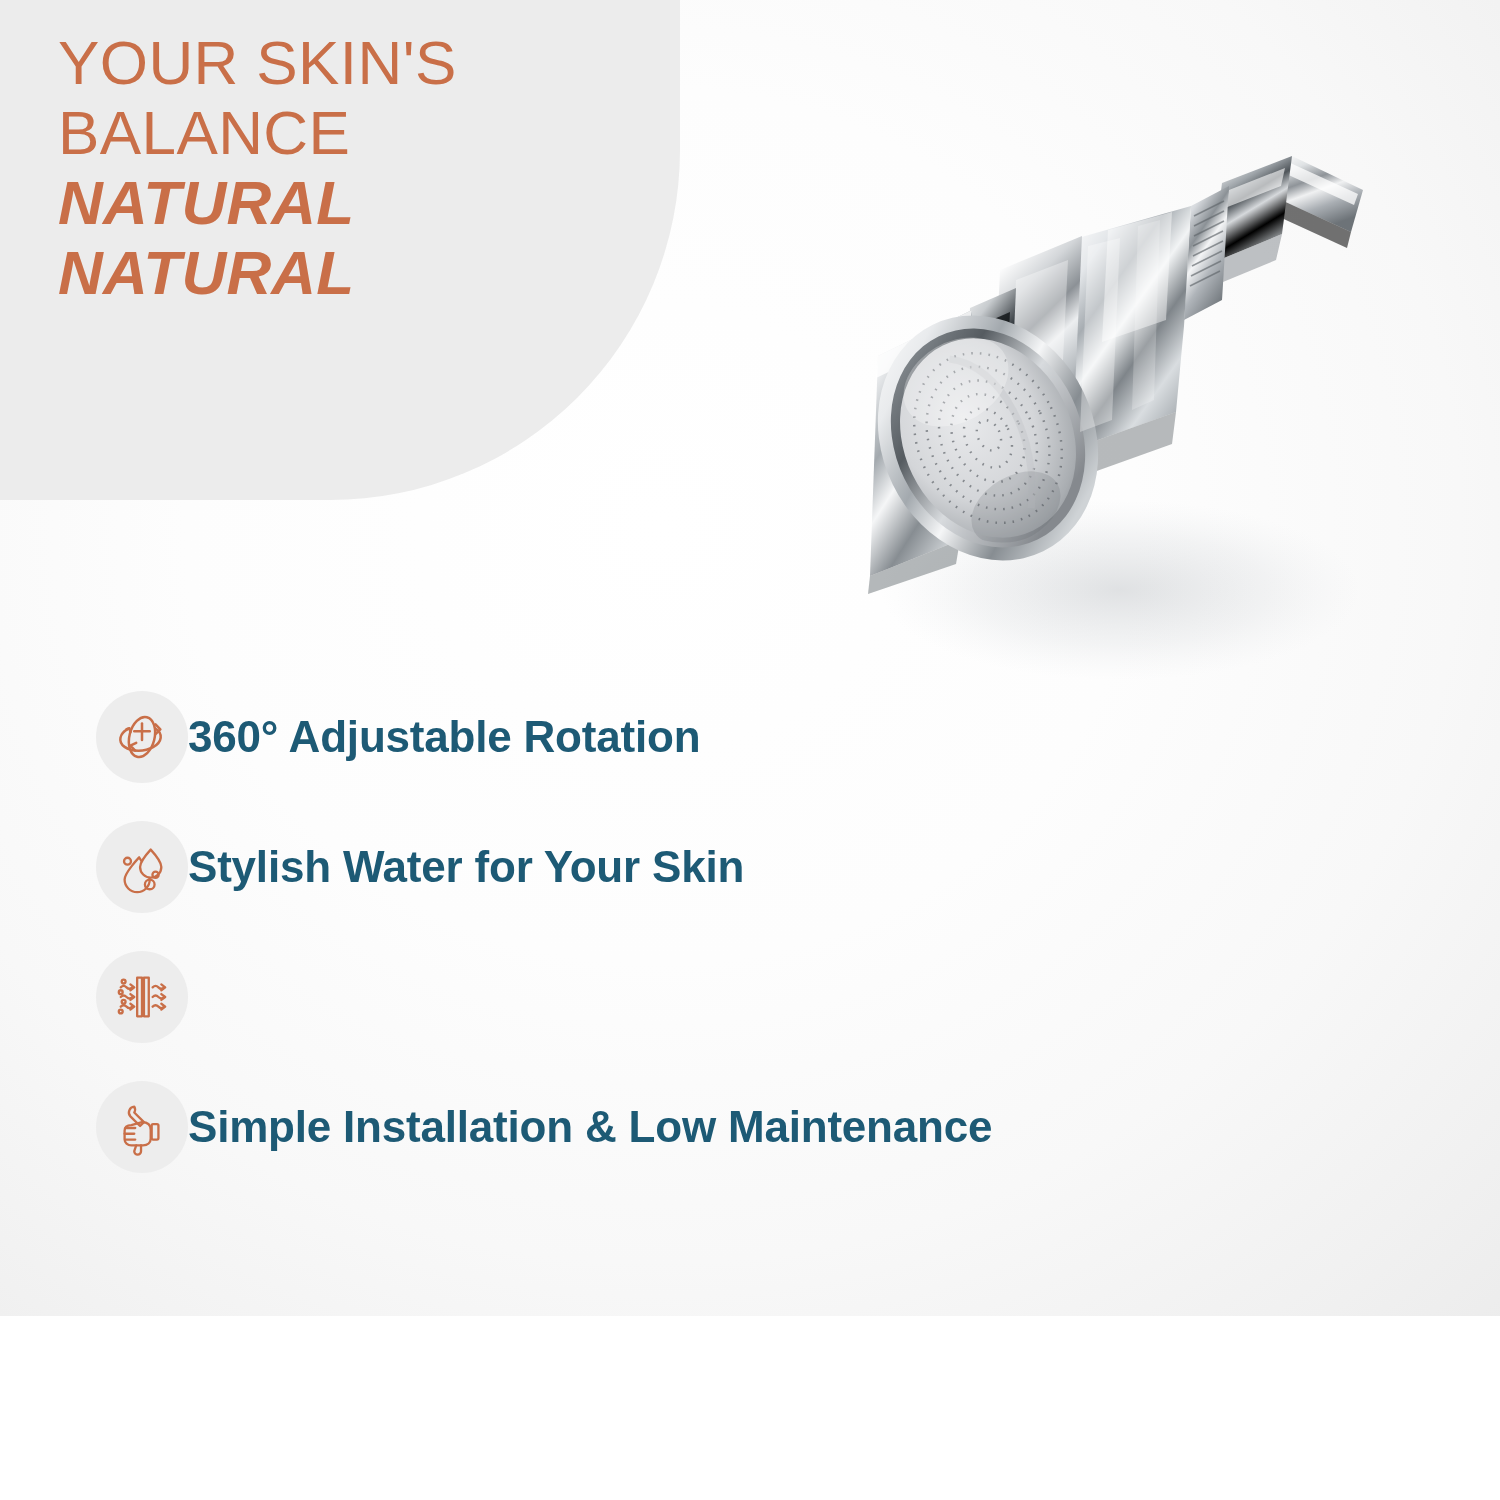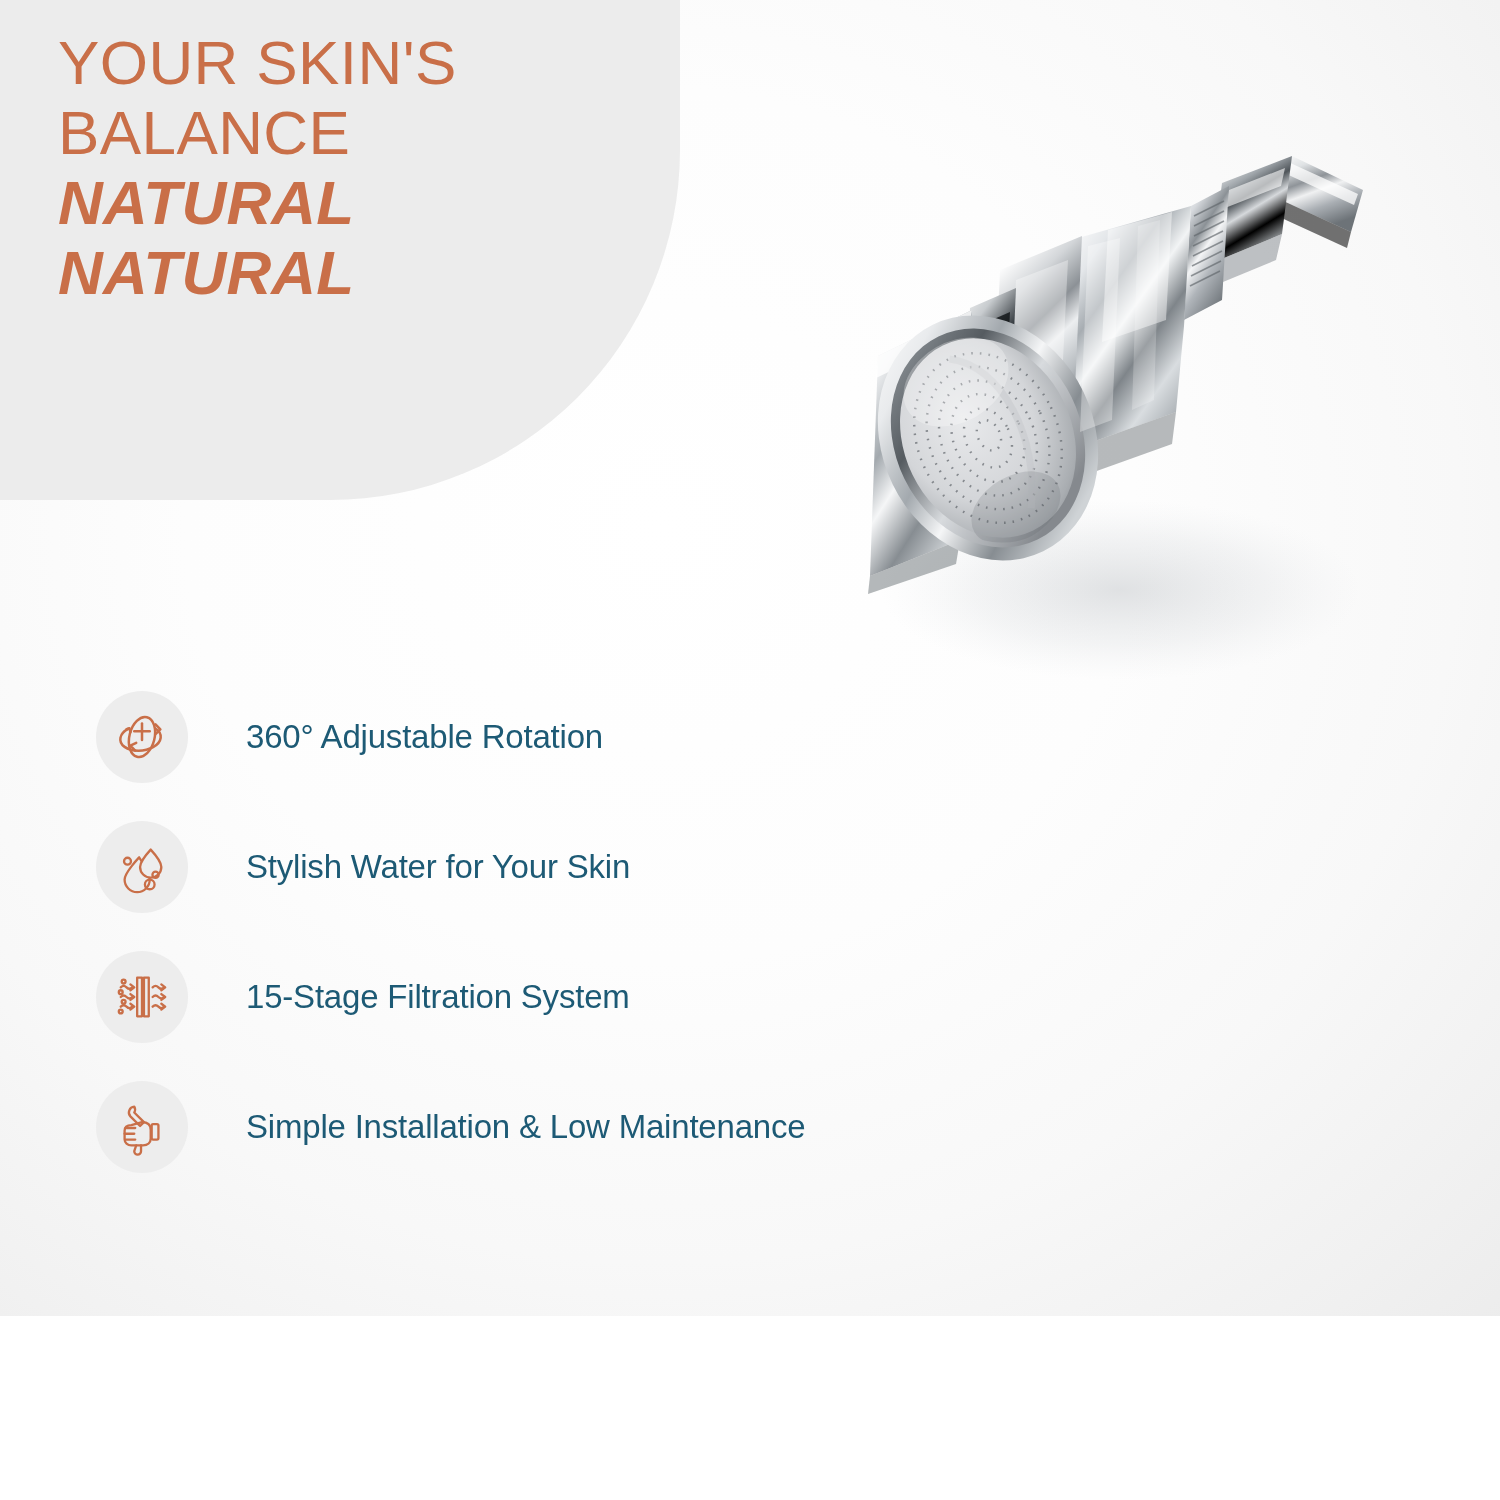--- a/index.html
+++ b/index.html
@@ -98,24 +98,23 @@
     display: flex;
     align-items: center;
     justify-content: center;
   }
   .feature-badge svg {
     display: block;
     width: 58px;
     height: 58px;
   }
   .feature-label {
-    margin-left: 58px;
     color: #1d5a75;
-    font-size: 33px;
-    font-weight: 400;
+    font-size: 44px;
+    font-weight: 700;
     letter-spacing: -0.2px;
     white-space: nowrap;
   }
 </style>
 </head>
 <body>
 
 <div class="canvas">
 
   <div class="headline-panel">
@@ -344,21 +343,20 @@
             <circle cx="8" cy="45" r="2"></circle>
             <path d="M41,20 q3,-3 6,0 t6,0"></path>
             <path d="M41,30 q3,-3 6,0 t6,0"></path>
             <path d="M41,40 q3,-3 6,0 t6,0"></path>
             <polyline points="50,17 54,20 50,23"></polyline>
             <polyline points="50,27 54,30 50,33"></polyline>
             <polyline points="50,37 54,40 50,43"></polyline>
           </g>
         </svg>
       </div>
-      <div class="feature-label">15-Stage Filtration System</div>
     </div>
 
 
     <div class="feature-row">
       <div class="feature-badge">
         <svg viewBox="0 0 60 60">
           <g fill="none" stroke="#c96f48" stroke-width="2.4" stroke-linecap="round" stroke-linejoin="round">
             <path d="M22,9 a6,6 0 0 0 -4,10 l10,10 4,-4 -10,-10 a6,6 0 0 0 0,-6 Z"></path>
             <path d="M30,25 c6,0 9,3 9,8 l0,9 c0,4 -3,7 -8,7 l-12,0 c-4,0 -7,-3 -7,-6 l0,-9
                      c0,-4 3,-6 7,-6 Z"></path>

